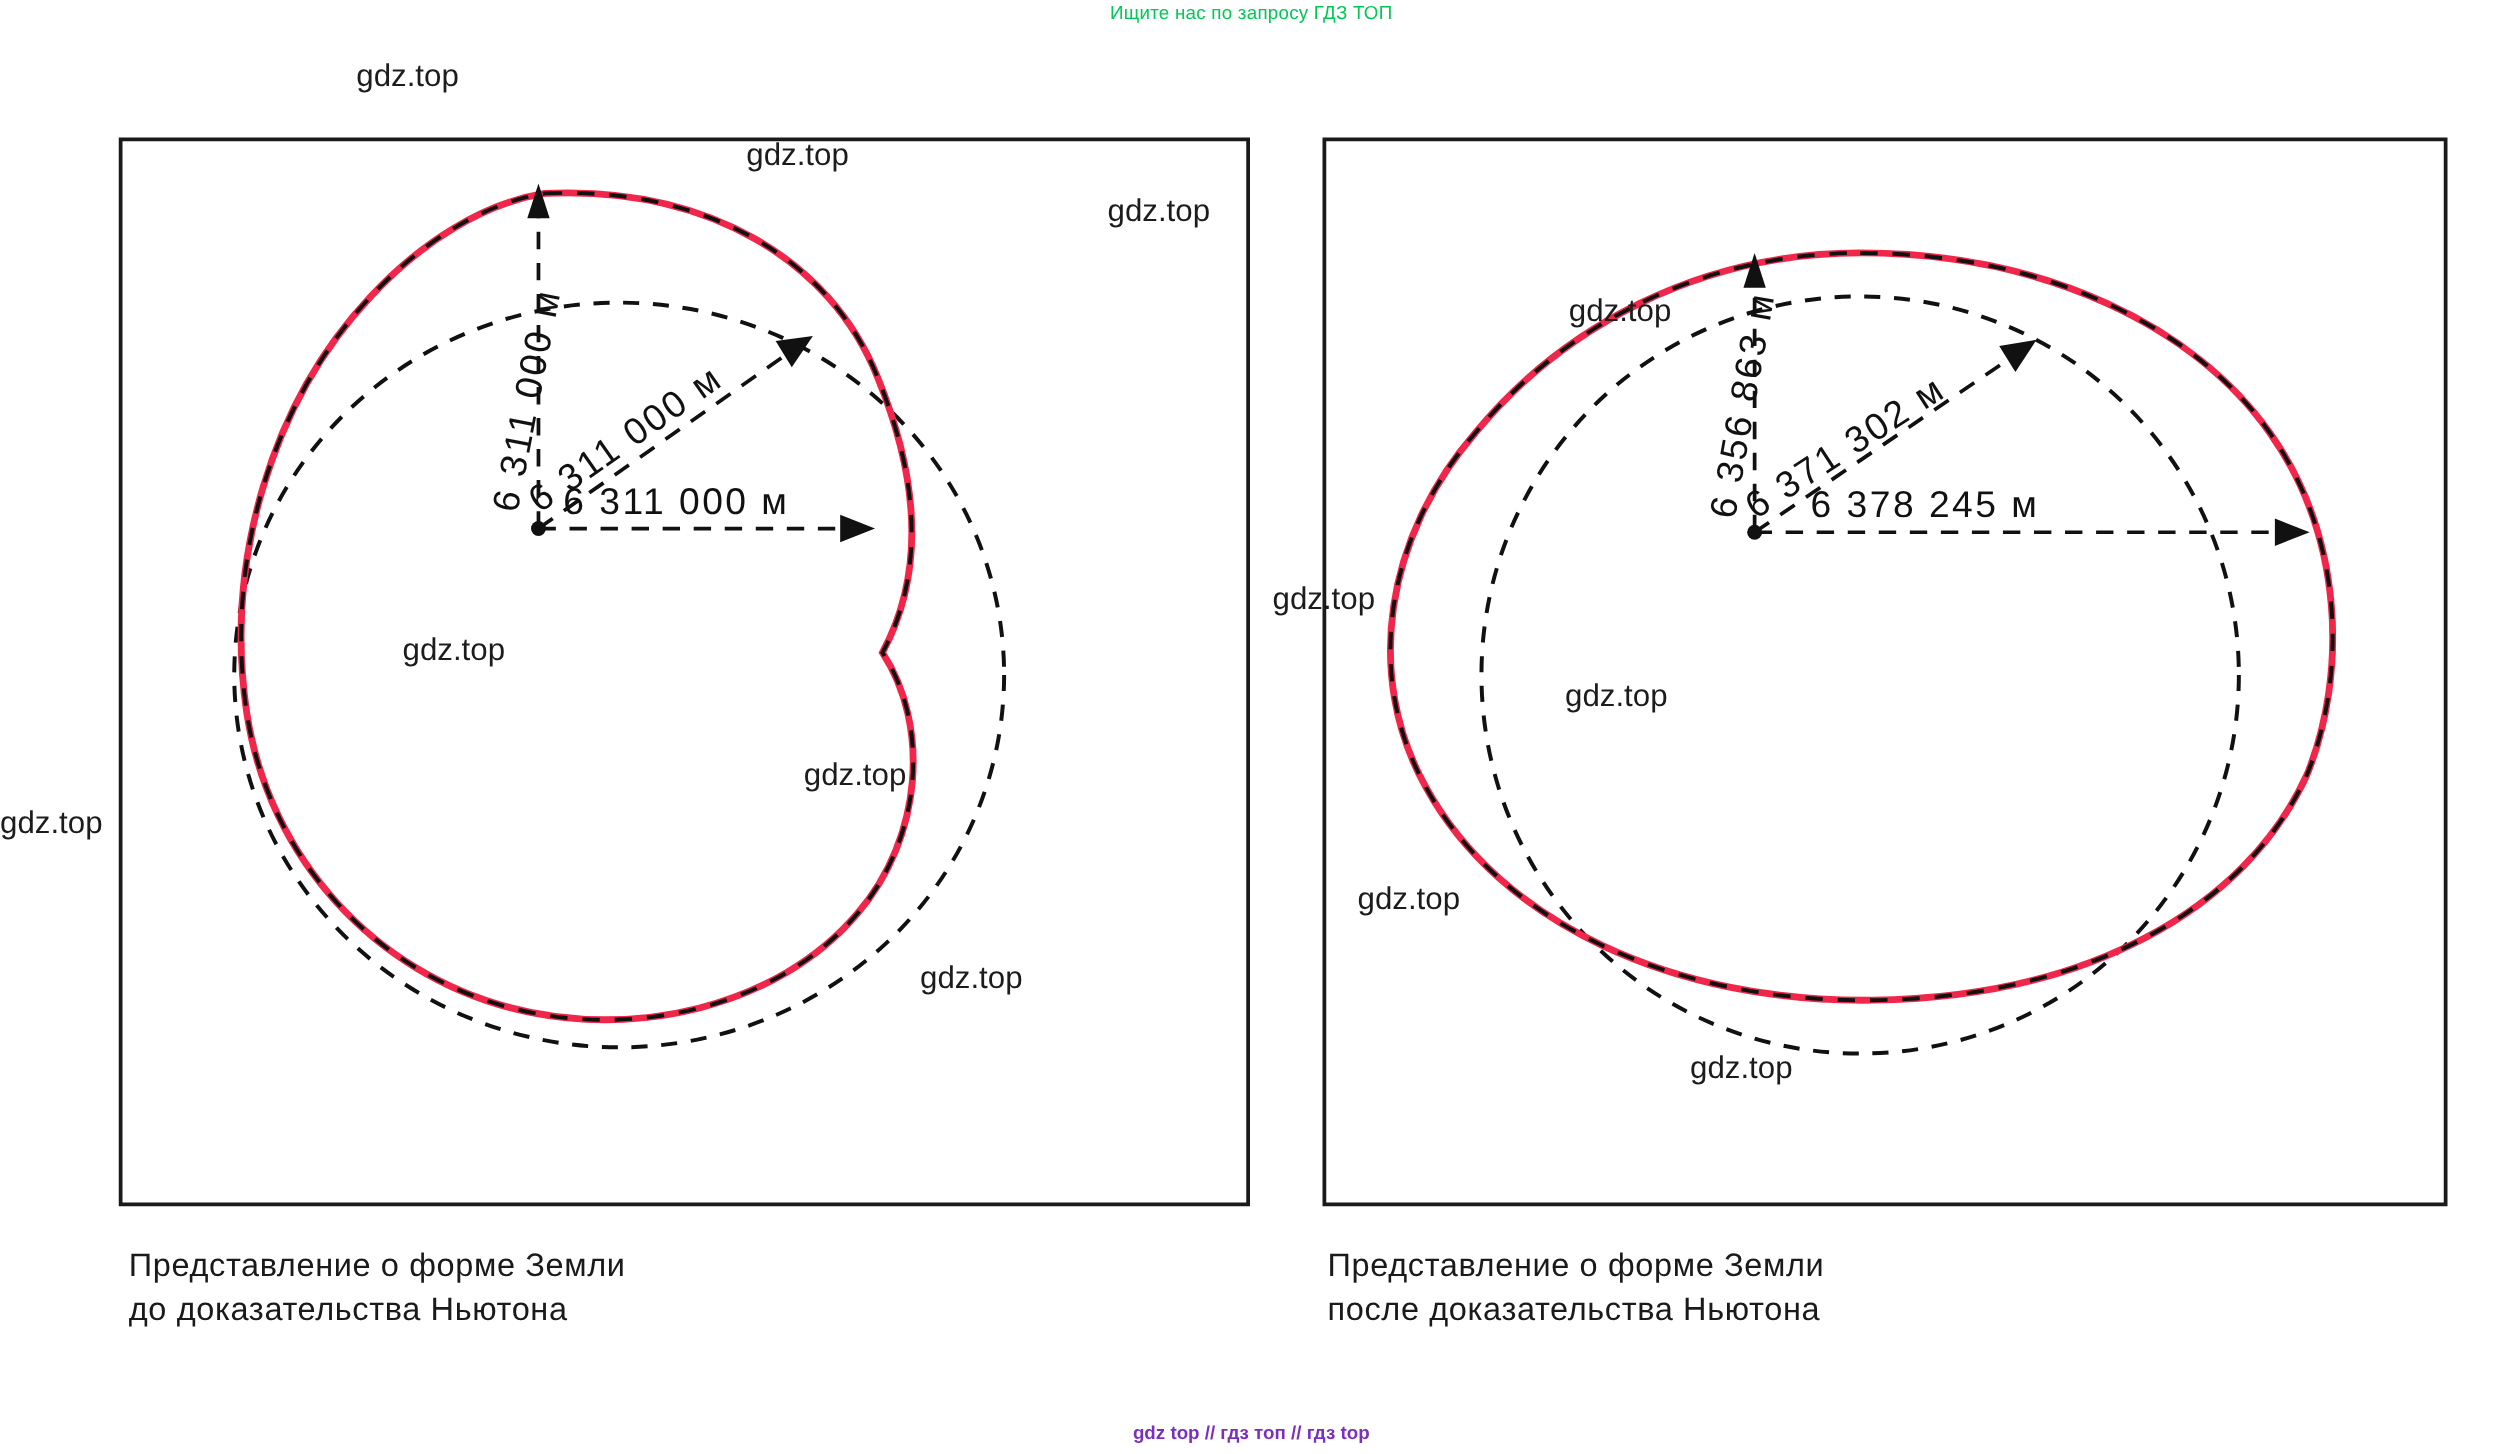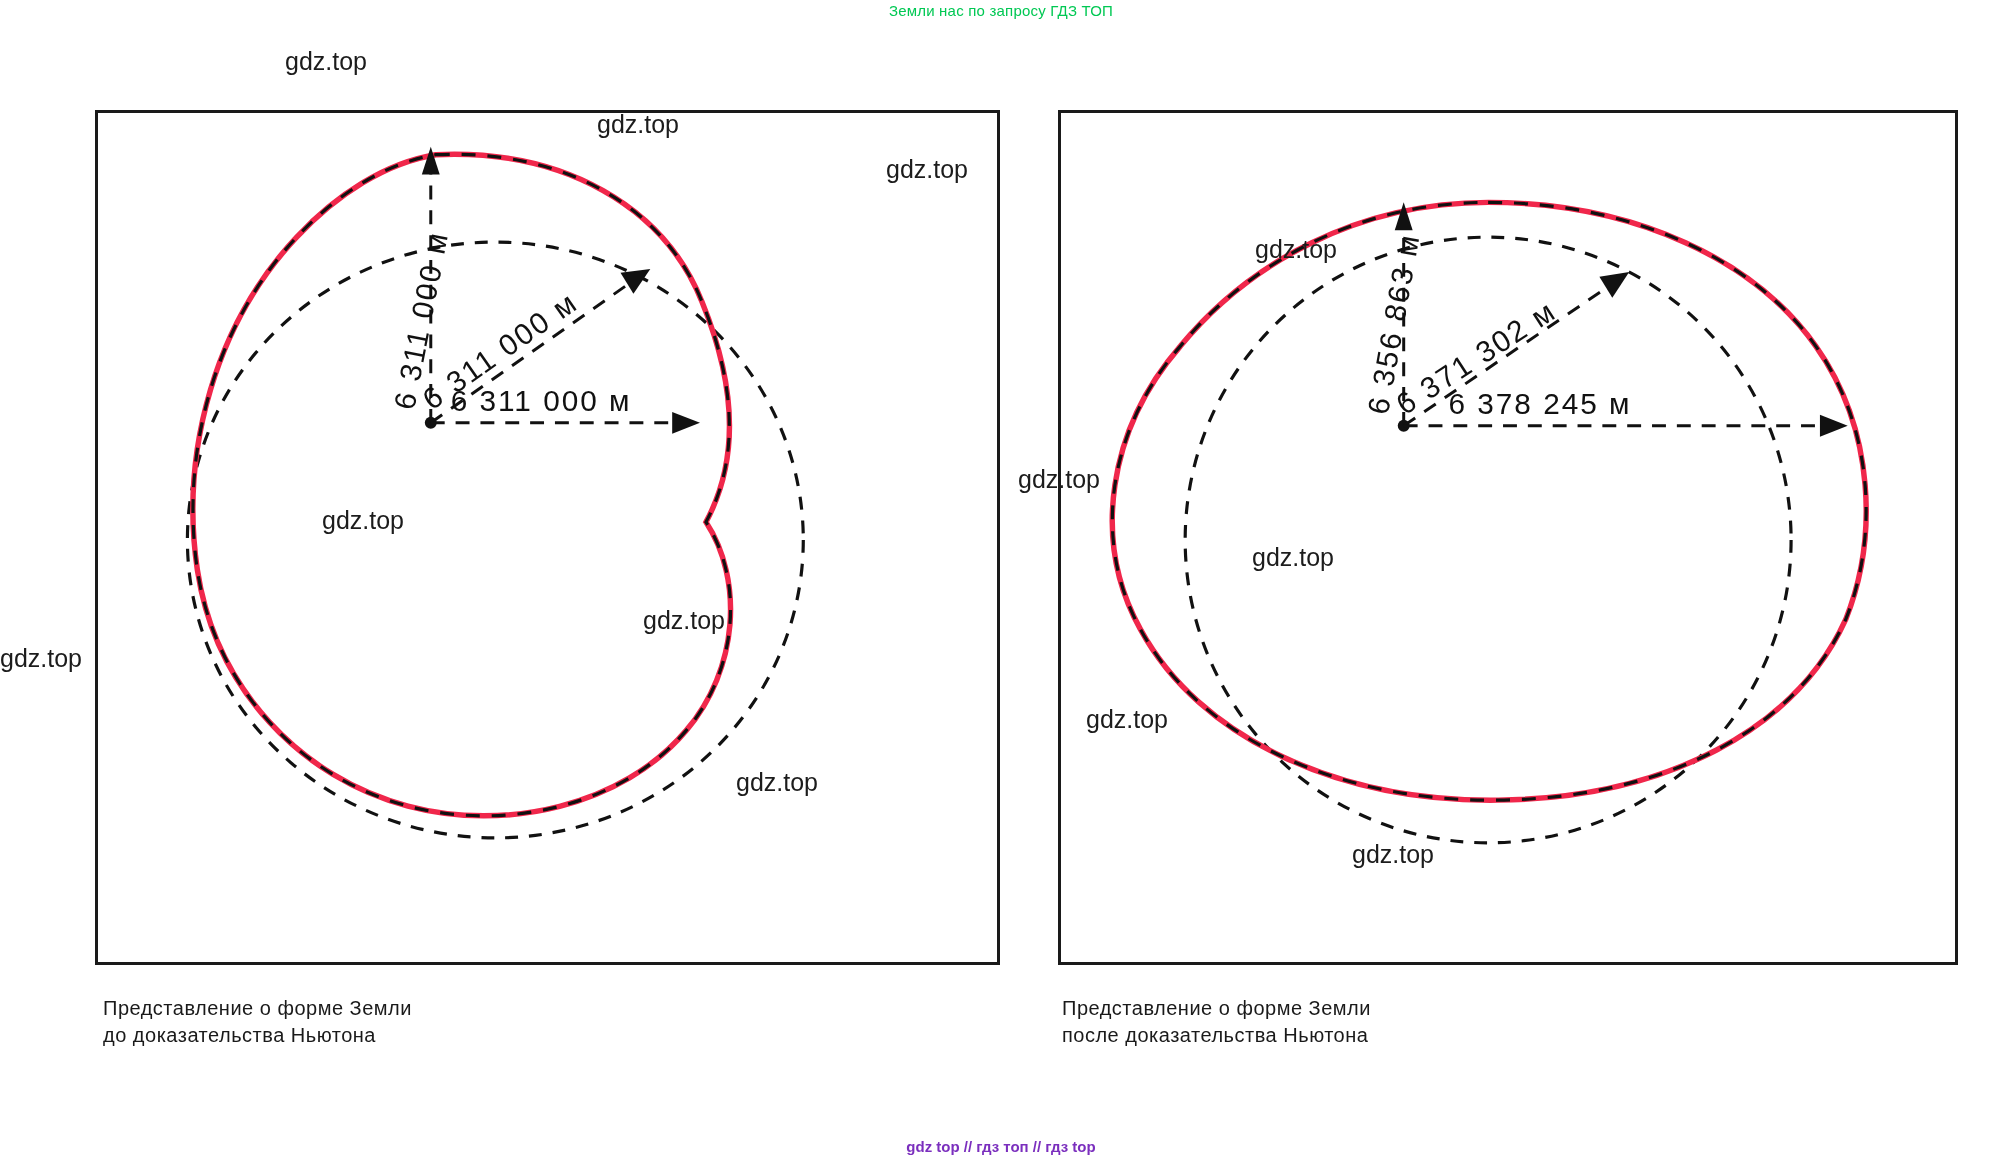--- a/index.html
+++ b/index.html
@@ -58,21 +58,21 @@
   }
   #panel-right {
     left: 1058px;
     top: 110px;
     width: 900px;
     height: 855px;
   }
   .caption {
     position: absolute;
     font-family: "Liberation Sans", sans-serif;
-    font-size: 20px;
+    font-size: 26px;
     line-height: 1.35;
     color: #1a1a1a;
     white-space: pre-line;
     letter-spacing: 0.5px;
   }
   #caption-left {
     left: 103px;
     top: 995px;
     width: 740px;
   }
@@ -118,21 +118,21 @@
     fill: #111111;
     letter-spacing: 2px;
   }
   .centerdot {
     fill: #111111;
   }
 </style>
 </head>
 <body>
 
-<div class="top-banner">Земли нас по запросу ГДЗ ТОП</div>
+<div class="top-banner">Ищите нас по запросу ГДЗ ТОП</div>
 
 <div class="panel" id="panel-left">
   <svg class="diagram" viewBox="0 0 905 855" preserveAspectRatio="none">
 
     <ellipse cx="400" cy="430" rx="310" ry="300" class="dashcurve"></ellipse>
 
     <path class="redcurve" d="M 340 42
          C 470 36, 570 95, 608 190
          C 648 288, 640 360, 612 412
          C 650 470, 645 560, 592 622

